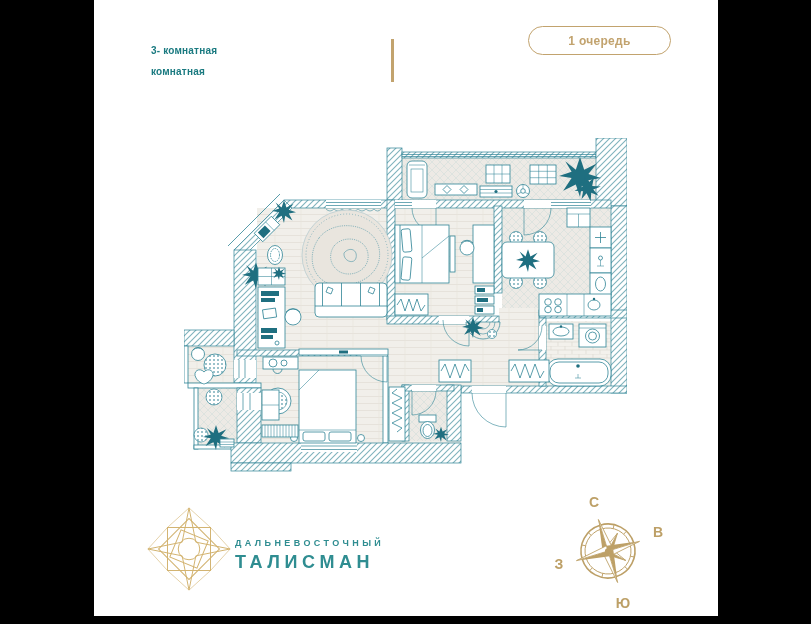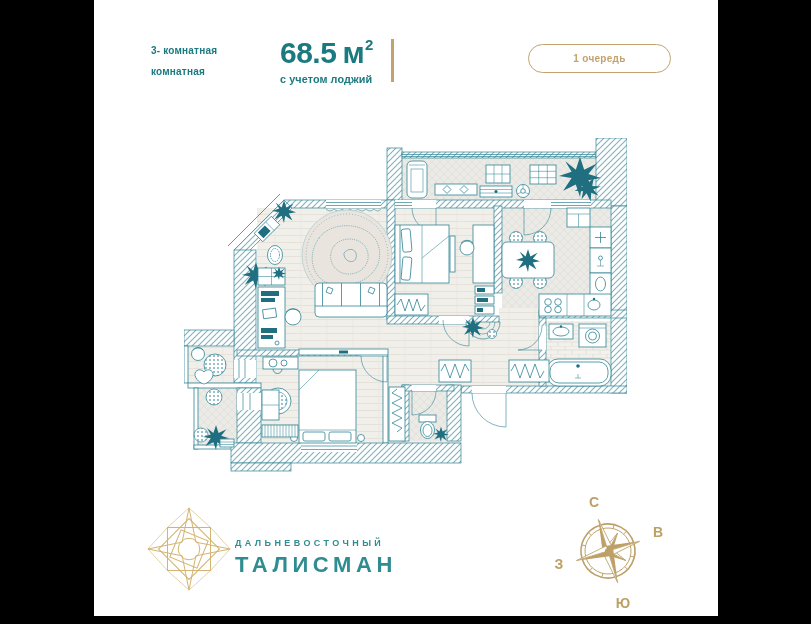--- a/index.html
+++ b/index.html
@@ -12,28 +12,28 @@
   .card{position:absolute;left:94px;top:0;width:624px;height:616px;background:var(--card);}
   .title{position:absolute;left:57px;top:40px;color:var(--teal);font-weight:700;
          font-size:10px;line-height:21px;letter-spacing:.2px;}
   .area{position:absolute;top:36px;}
   .area1{left:186px;} .area2{left:311px;}
   .num{color:var(--teal);font-weight:700;font-size:30px;letter-spacing:-.5px;white-space:nowrap;}
   .num .unit{margin-left:6px;}
   .num sup{font-size:15px;position:relative;top:-2px;left:1px;}
   .caption{color:var(--teal);font-weight:700;font-size:10.8px;margin-top:3px;letter-spacing:.1px;}
   .divider{position:absolute;left:297px;top:39px;width:3px;height:43px;background:var(--gold);}
-  .badge{position:absolute;left:434px;top:44px;width:141px;height:27px;border:1.7px solid var(--gold);
-         border-radius:16px;color:var(--gold);font-weight:700;font-size:10px;
+  .badge{position:absolute;left:434px;top:26px;width:141px;height:27px;border:1.7px solid var(--gold);
+         border-radius:16px;color:var(--gold);font-weight:700;font-size:12px;
          display:flex;align-items:center;justify-content:center;letter-spacing:.3px;}
   .plan{position:absolute;left:90px;top:138px;}
   .logo{position:absolute;left:50px;top:503px;}
   .logo-text{position:absolute;left:141px;top:518px;margin-top:20px;}
   .lt-small{color:var(--logo_teal);font-size:9px;font-weight:700;letter-spacing:3.4px;}
-  .lt-big{color:var(--logo_teal);font-size:22px;font-weight:600;letter-spacing:4.6px;margin-top:4px;}
+  .lt-big{color:var(--logo_teal);font-size:18px;font-weight:600;letter-spacing:4.6px;margin-top:4px;}
   .compass{position:absolute;left:452px;top:487px;}
   
   .wall{fill:url(#hatch);stroke:var(--plan_stroke);stroke-width:.7;}
   .thinw{fill:#fff;stroke:var(--plan_stroke);stroke-width:.8;}
   .fs{fill:#fff;stroke:var(--plan_stroke);stroke-width:.8;}
   .fsn{fill:none;stroke:var(--plan_stroke);stroke-width:.8;}
   .fsl{fill:none;stroke:var(--plan_stroke);stroke-width:.55;}
   .dk{fill:var(--dark_accent);stroke:none;}
   .winl{stroke:var(--plan_stroke);stroke-width:.7;fill:none;}
   .door{stroke:var(--plan_stroke);stroke-width:.6;fill:none;}
@@ -42,24 +42,20 @@
 <body>
 
 <div class="stage">
  <div class="card">
 
   <div class="title">
     <div>3- комнатная</div>
     <div>комнатная</div>
   </div>
 
-  <div class="area area1">
-    <div class="num"><span>68.5</span><span class="unit">м</span><sup>2</sup></div>
-    <div class="caption">с учетом лоджий</div>
-  </div>
 
   <div class="divider"></div>
 
 
   <div class="badge">1 очередь</div>
 
   <svg class="plan" width="443" height="335" viewBox="0 0 443 335" xmlns="http://www.w3.org/2000/svg">
     <defs>
       <pattern id="hatch" patternUnits="userSpaceOnUse" width="6" height="6">
         <rect width="6" height="6" fill="#ffffff"></rect>

